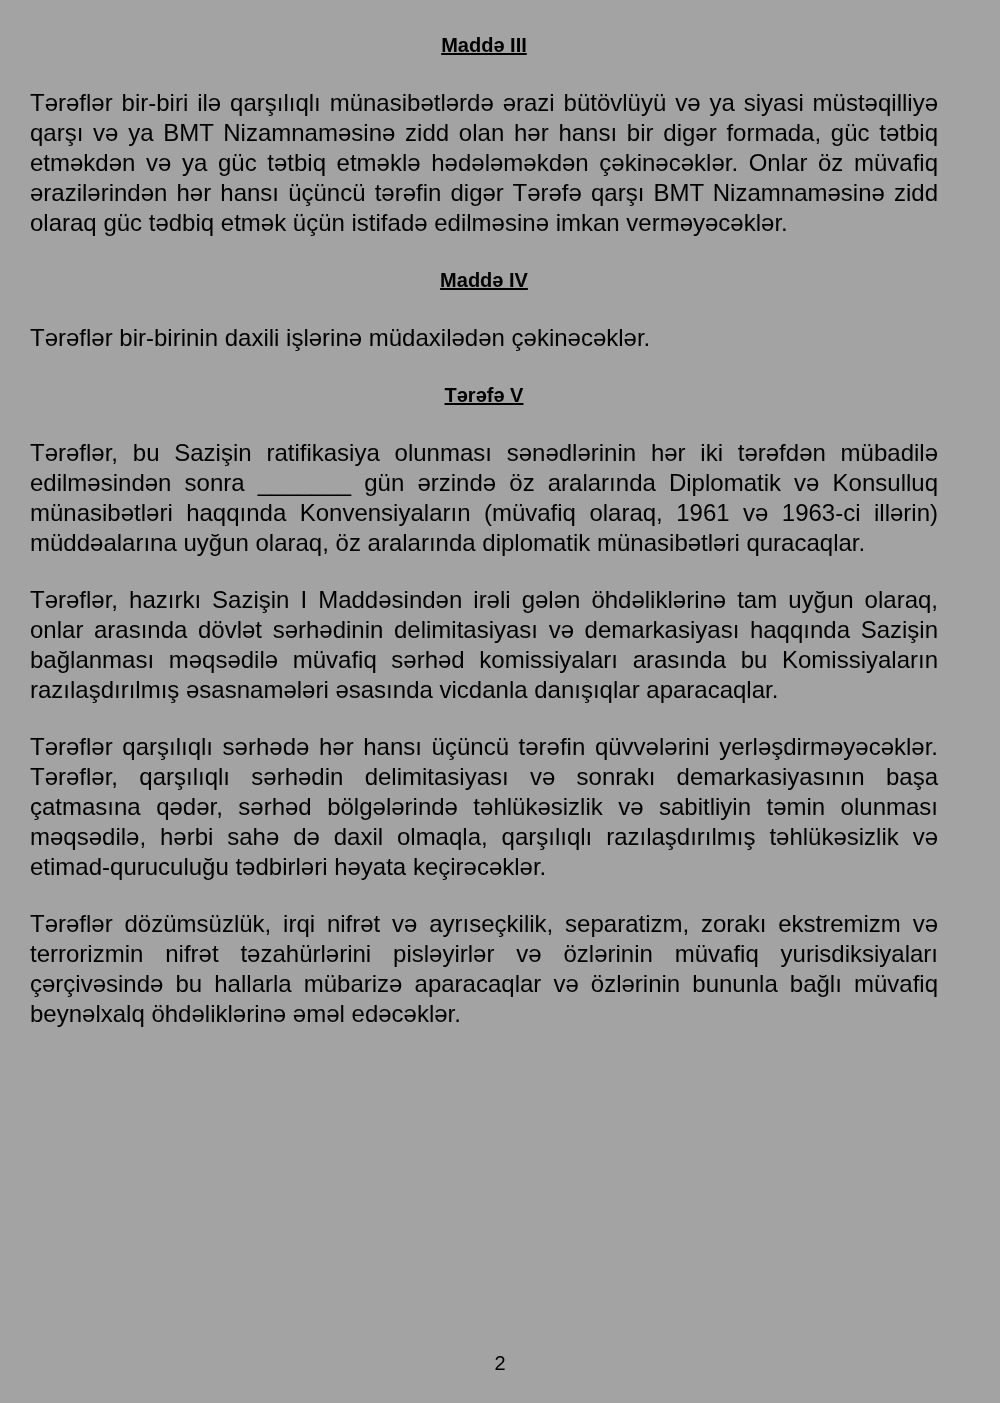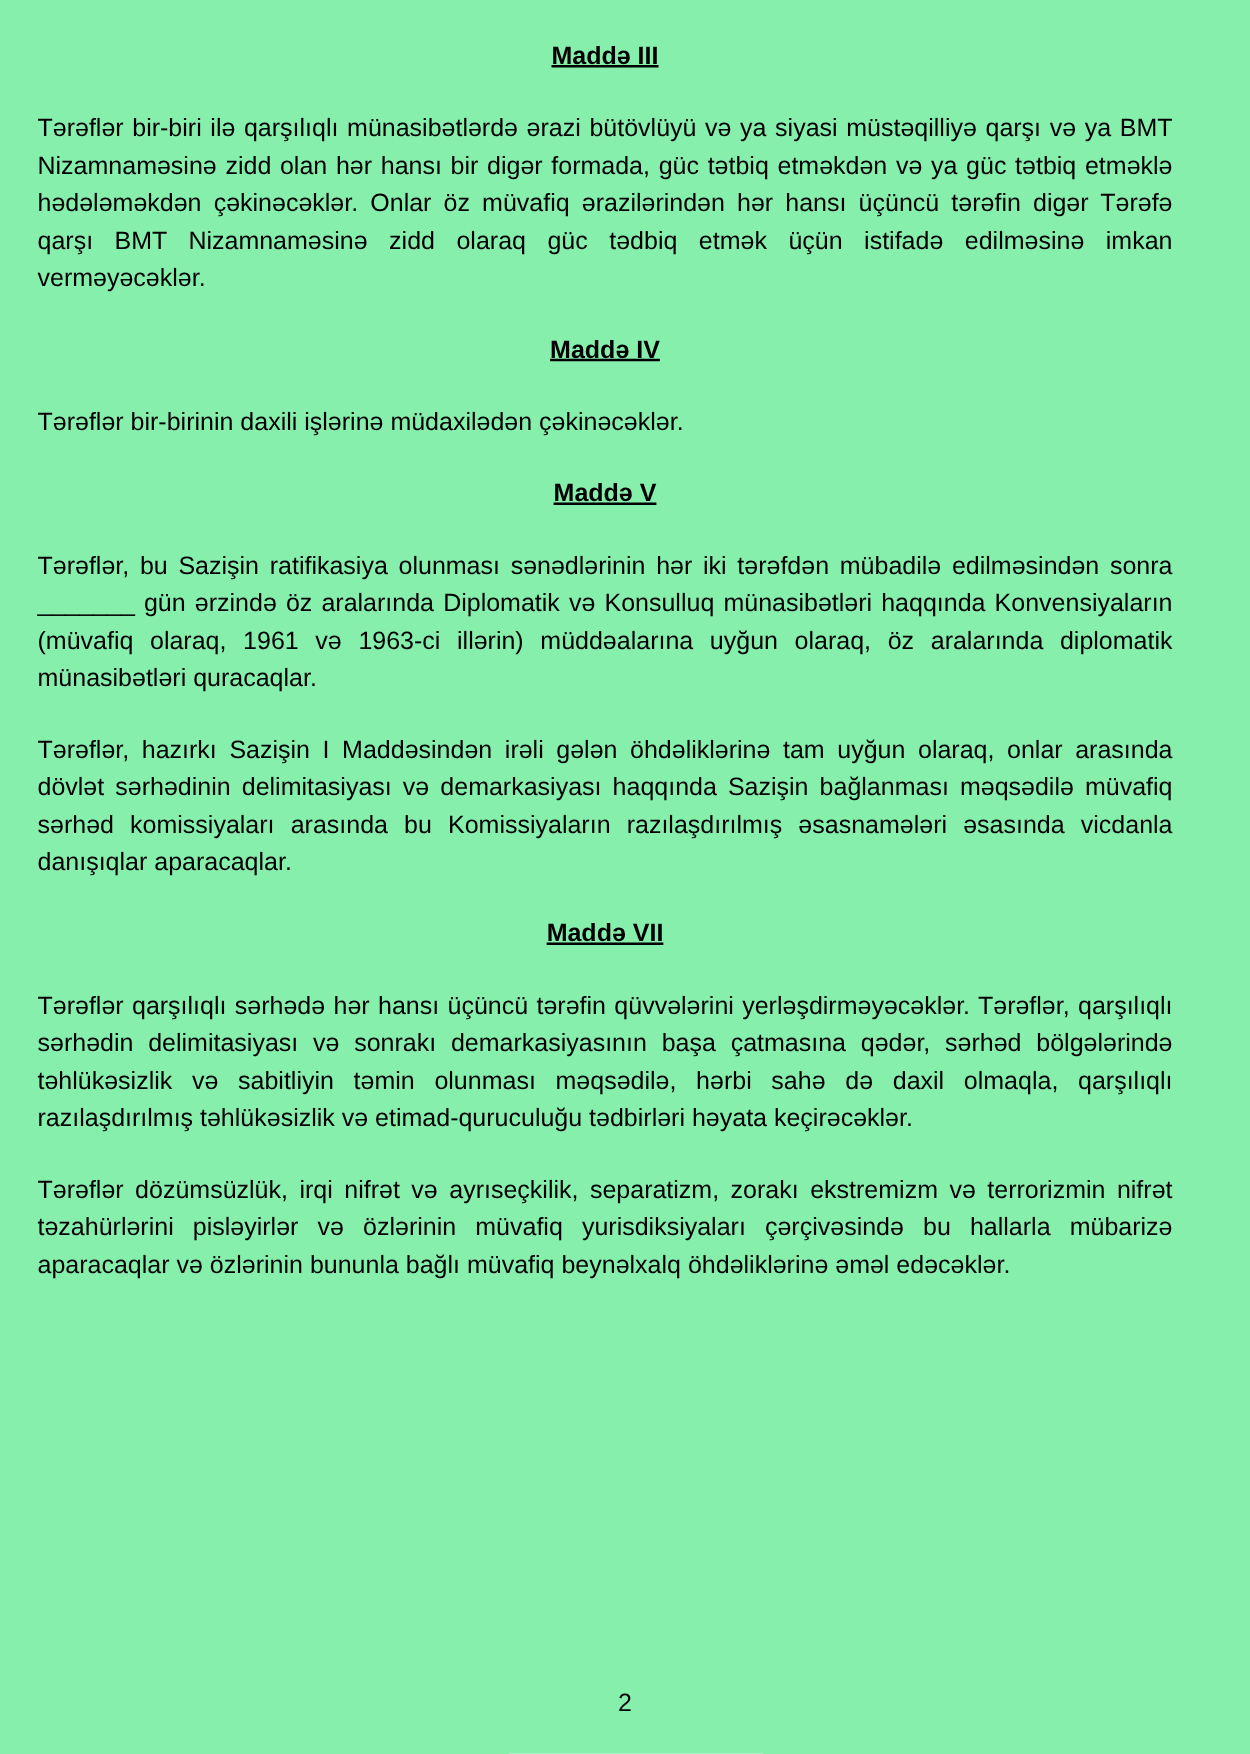--- a/index.html
+++ b/index.html
@@ -10,32 +10,32 @@
     background: #ffffff;
     color: #000000;
     font-family: "Liberation Sans", sans-serif;
   }
   .page {
     position: relative;
     width: 1000px;
     height: 1403px;
     padding: 30px 62px 0 30px;
     overflow: hidden;
-    background: #86efac;
+    background: #a3a3a3;
   }
   .article-heading {
     font-size: 20px;
     line-height: 30px;
     font-weight: bold;
     text-decoration: underline;
     text-align: center;
     margin: 0 0 28px 0;
   }
   .article-body {
-    font-size: 20px;
+    font-size: 24px;
     line-height: 30px;
     text-align: justify;
     margin: 0 0 27px 0;
   }
   .article { margin: 0; }
   .page-number {
     position: absolute;
     left: 0;
     right: 0;
     bottom: 28px;
@@ -53,30 +53,29 @@
     <h2 class="article-heading">Maddə III</h2>
     <p class="article-body">Tərəflər bir-biri ilə qarşılıqlı münasibətlərdə ərazi bütövlüyü və ya siyasi müstəqilliyə qarşı və ya BMT Nizamnaməsinə zidd olan hər hansı bir digər formada, güc tətbiq etməkdən və ya güc tətbiq etməklə hədələməkdən çəkinəcəklər. Onlar öz müvafiq ərazilərindən hər hansı üçüncü tərəfin digər Tərəfə qarşı BMT Nizamnaməsinə zidd olaraq güc tədbiq etmək üçün istifadə edilməsinə imkan verməyəcəklər.</p>
   </section>
 
   <section class="article">
     <h2 class="article-heading">Maddə IV</h2>
     <p class="article-body">Tərəflər bir-birinin daxili işlərinə müdaxilədən çəkinəcəklər.</p>
   </section>
 
   <section class="article">
-    <h2 class="article-heading">Maddə V</h2>
+    <h2 class="article-heading">Tərəfə V</h2>
     <p class="article-body">Tərəflər, bu Sazişin ratifikasiya olunması sənədlərinin hər iki tərəfdən mübadilə edilməsindən sonra _______ gün ərzində öz aralarında Diplomatik və Konsulluq münasibətləri haqqında Konvensiyaların (müvafiq olaraq, 1961 və 1963-ci illərin) müddəalarına uyğun olaraq, öz aralarında diplomatik münasibətləri quracaqlar.</p>
   </section>
 
   <section class="article">
     <p class="article-body">Tərəflər, hazırkı Sazişin I Maddəsindən irəli gələn öhdəliklərinə tam uyğun olaraq, onlar arasında dövlət sərhədinin delimitasiyası və demarkasiyası haqqında Sazişin bağlanması məqsədilə müvafiq sərhəd komissiyaları arasında bu Komissiyaların razılaşdırılmış əsasnamələri əsasında vicdanla danışıqlar aparacaqlar.</p>
   </section>
 
   <section class="article">
-    <h2 class="article-heading">Maddə VII</h2>
     <p class="article-body">Tərəflər qarşılıqlı sərhədə hər hansı üçüncü tərəfin qüvvələrini yerləşdirməyəcəklər. Tərəflər, qarşılıqlı sərhədin delimitasiyası və sonrakı demarkasiyasının başa çatmasına qədər, sərhəd bölgələrində təhlükəsizlik və sabitliyin təmin olunması məqsədilə, hərbi sahə də daxil olmaqla, qarşılıqlı razılaşdırılmış təhlükəsizlik və etimad-quruculuğu tədbirləri həyata keçirəcəklər.</p>
   </section>
 
   <section class="article">
     <p class="article-body">Tərəflər dözümsüzlük, irqi nifrət və ayrıseçkilik, separatizm, zorakı ekstremizm və terrorizmin nifrət təzahürlərini pisləyirlər və özlərinin müvafiq yurisdiksiyaları çərçivəsində bu hallarla mübarizə aparacaqlar və özlərinin bununla bağlı müvafiq beynəlxalq öhdəliklərinə əməl edəcəklər.</p>
   </section>
 
   <div class="page-number">2</div>
 
 </div>

